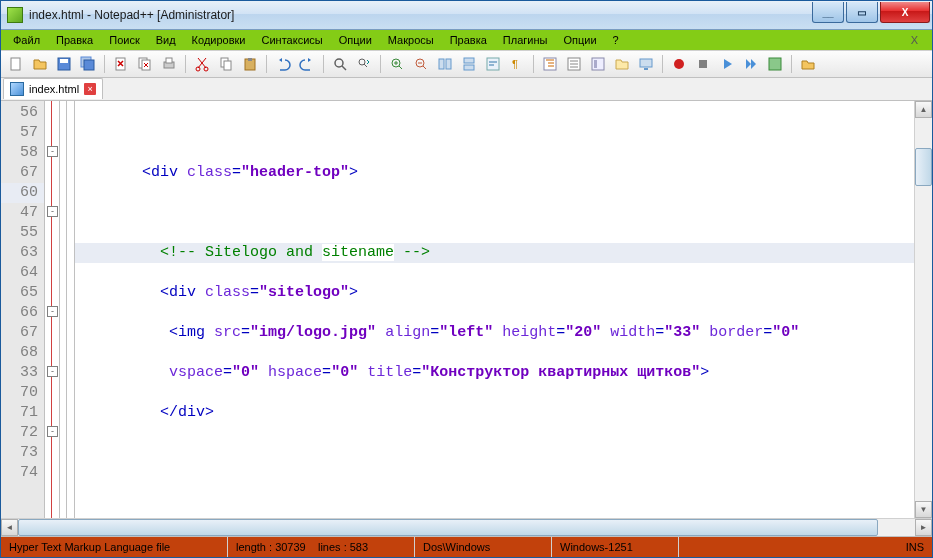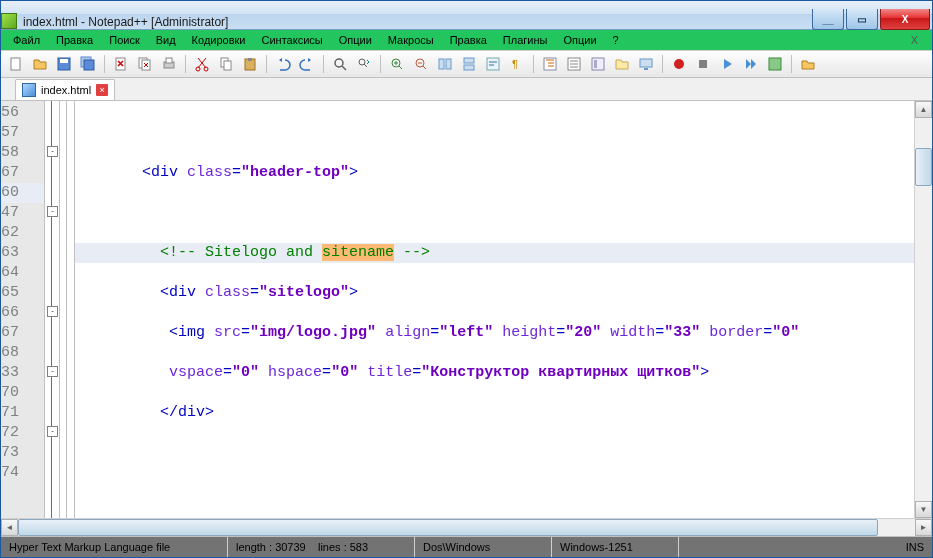--- a/index.html
+++ b/index.html
@@ -1,59 +1,59 @@
 <!DOCTYPE html>
 <html><head>
 <meta charset="utf-8">
 <style>
 html,body{margin:0;padding:0;font-family:Tahoma,Arial,sans-serif;font-size:11px;background:#fff;overflow:hidden}
 .window{width:931px;height:556px;border:1px solid #1a5a9c;background:#fff;display:flex;flex-direction:column;position:relative}
-.titlebar{height:28px;background:linear-gradient(to bottom,#e8f0f8 0%,#d2e3f5 45%,#bcd5ee 46%,#c9dff2 100%);display:flex;align-items:flex-end;padding:0 0 0 0;border-bottom:1px solid #7a9cc0}
+.titlebar{height:28px;background:linear-gradient(to bottom,#e8f0f8 0%,#d2e3f5 45%,#bcd5ee 46%,#c9dff2 100%);display:flex;align-items:center;padding:0 0 0 6px;border-bottom:1px solid #7a9cc0}
 .titlebar .appicon{width:16px;height:16px;margin-right:6px;background:linear-gradient(135deg,#9fe24a,#5fa820);border:1px solid #3d7a10;box-sizing:border-box}
 .titlebar .title{color:#1a1a1a;font-size:12px;flex:0 0 auto}
 .titlebar .spacer{flex:1}
 .winbtns{display:flex;height:20px;margin-right:2px;margin-top:-6px}
 .winbtn{width:30px;height:20px;margin-left:2px;border:1px solid #3a6a9c;border-top:none;border-radius:0 0 3px 3px;display:flex;align-items:center;justify-content:center;background:linear-gradient(to bottom,#d6e8f8,#9fc5e8);color:#1a3a5a;font-weight:bold;font-size:10px}
 .winbtn.close{width:48px;background:linear-gradient(to bottom,#f08a8a 0%,#e93030 45%,#c81818 46%,#e04040 100%);border-color:#8a1a1a;color:#fff}
-.menubar{height:20px;background:#22c55e;display:flex;align-items:center;padding:0 4px;border-bottom:1px solid #d0d0d0}
+.menubar{height:20px;background:#84cc16;display:flex;align-items:center;padding:0 4px;border-bottom:1px solid #d0d0d0}
 .menubar .mi{padding:2px 8px;color:#000;cursor:default}
 .menubar .mx{margin-left:auto;padding:2px 10px;color:#555}
 .toolbar{height:26px;background:linear-gradient(to bottom,#fdfdfd,#e8e8e8);border-bottom:1px solid #c0c0c0;display:flex;align-items:center;padding:0 4px;gap:2px}
 .tbtn{width:20px;height:20px;border:1px solid transparent;border-radius:2px;display:flex;align-items:center;justify-content:center}
 .tbtn svg{width:16px;height:16px}
 .tsep{width:1px;height:18px;background:#c0c0c0;margin:0 3px}
-.tabbar{height:22px;background:#f0f0f0;border-bottom:1px solid #c0c0c0;display:flex;align-items:center;padding-left:14px}
+.tabbar{height:22px;background:#f0f0f0;border-bottom:1px solid #c0c0c0;display:flex;align-items:flex-start;padding-left:2px}
 .tab{height:20px;background:#fff;border:1px solid #c0c0c0;border-bottom:none;display:flex;align-items:center;padding:0 6px;gap:5px;font-size:11px;border-radius:2px 2px 0 0}
 .tab .dot{width:14px;height:14px;background:linear-gradient(135deg,#b0d8ff,#4a90d8);border:1px solid #2a6aa0;box-sizing:border-box}
 .tab .x{width:12px;height:12px;background:#e04040;color:#fff;font-size:9px;display:flex;align-items:center;justify-content:center;border-radius:1px}
 .editor{flex:1;display:flex;background:#fff;position:relative;overflow:hidden}
-.gutter{width:44px;background:#e8e8e8;border-right:1px solid #c0c0c0;padding-right:6px;box-sizing:border-box;color:#808080;font-family:"Courier New",monospace;font-size:15px;line-height:20px;padding-top:2px}
+.gutter{width:44px;background:#e8e8e8;border-right:1px solid #c0c0c0;text-align:right;padding-right:6px;box-sizing:border-box;color:#808080;font-family:"Courier New",monospace;font-size:15px;line-height:20px;padding-top:2px}
 .fold{width:14px;border-right:1px solid #c0c0c0;background:#fff;position:relative}
 .fold .line{position:absolute;left:6px;top:0;bottom:0;width:1px;background:#d04040}
 .fold .box{position:absolute;left:2px;width:9px;height:9px;border:1px solid #808080;background:#fff;font-size:9px;line-height:8px;text-align:center;color:#606060}
 .margin2{width:14px;border-right:1px solid #c0c0c0;background:#fff;position:relative}
 .margin2 .line{position:absolute;left:6px;top:0;bottom:0;width:1px;background:#c0c0c0}
 .code{flex:1;font-family:"Courier New",monospace;font-size:15px;line-height:20px;padding-top:2px;white-space:pre;overflow:hidden;position:relative}
 .code .row{height:20px;padding-left:4px}
 .code .row.hl{background:#e8ecf4}
 .c-tag{color:#0000c0}
 .c-attr{color:#6d28d9}
 .c-str{color:#7000c0;font-weight:bold}
 .c-cmt{color:#008000}
-.c-mark{background:#fdba74}
+.c-mark{background:#ffffff}
 .vscroll{width:17px;background:#f0f0f0;border-left:1px solid #d0d0d0;position:relative}
 .vscroll .btn{height:17px;background:linear-gradient(#f8f8f8,#d8d8d8);border:1px solid #b0b0b0;box-sizing:border-box;display:flex;align-items:center;justify-content:center;color:#606060;font-size:8px}
 .vscroll .track{position:absolute;top:17px;bottom:17px;left:0;right:0}
 .vscroll .thumb{position:absolute;left:0;right:0;top:30px;height:38px;background:linear-gradient(to right,#e8f0f8,#c0d8e8);border:1px solid #8aa8c0;border-radius:2px;box-sizing:border-box}
 .vscroll .btn.dn{position:absolute;bottom:0;left:0;right:0}
 .hscroll{height:17px;background:#f0f0f0;border-top:1px solid #d0d0d0;display:flex}
 .hscroll .btn{width:17px;background:linear-gradient(#f8f8f8,#d8d8d8);border:1px solid #b0b0b0;box-sizing:border-box;display:flex;align-items:center;justify-content:center;color:#606060;font-size:8px}
 .hscroll .track{flex:1;position:relative}
 .hscroll .thumb{position:absolute;top:0;bottom:0;left:0;width:860px;background:linear-gradient(#e8f0f8,#c0d8e8);border:1px solid #8aa8c0;border-radius:2px;box-sizing:border-box}
-.statusbar{height:20px;background:#737373;border-top:1px solid #c0c0c0;display:flex;align-items:center;font-size:11px}
+.statusbar{height:20px;background:#c2410c;border-top:1px solid #c0c0c0;display:flex;align-items:center;font-size:11px}
 .statusbar .cell{padding:0 8px;border-right:1px solid #d0d0d0;height:100%;display:flex;align-items:center;white-space:pre}
 </style>
 </head>
 <body>
 
 <div class="window">
   <div class="titlebar">
     <div class="appicon"></div>
     <div class="title">index.html - Notepad++ [Administrator]</div>
     <div class="spacer"></div>
@@ -282,21 +282,21 @@
   </div>
 
   <div class="editor">
     <div class="gutter">
       <div>56</div>
         <div>57</div>
         <div>58</div>
         <div>67</div>
       <div style="background:#e8ecf4;margin-right:-6px;padding-right:6px">60</div>
       <div>47</div>
-        <div>62</div>
+        <div>55</div>
         <div></div>
         <div>63</div>
         <div>64</div>
       <div>65</div>
         <div>66</div>
         <div>67</div>
         <div>68</div>
         <div>33</div>
       <div>70</div>
         <div>71</div>

